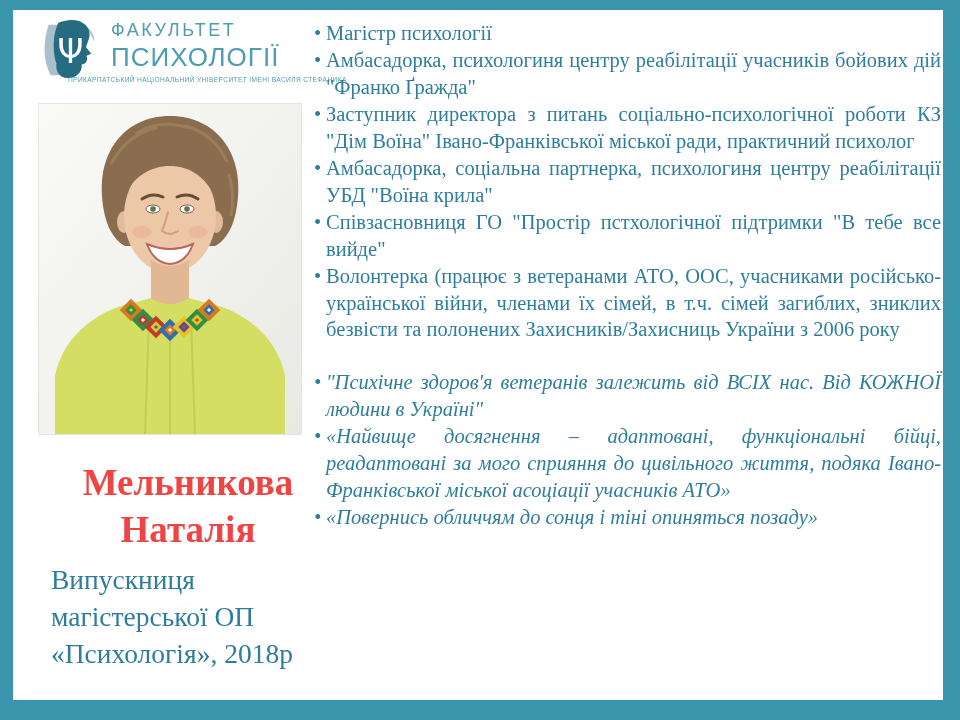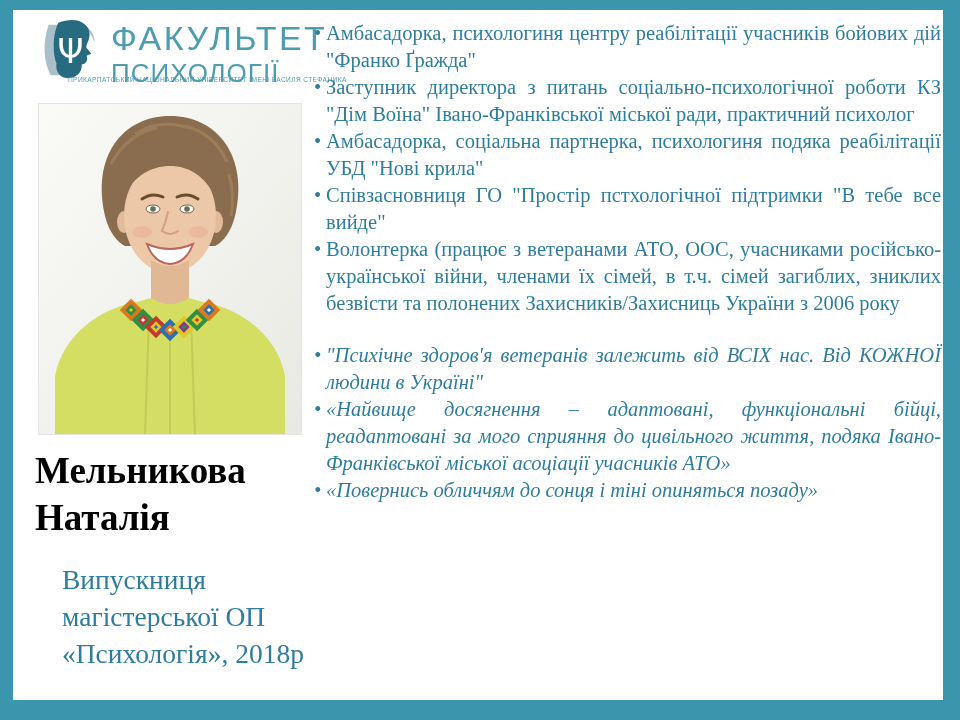--- a/index.html
+++ b/index.html
@@ -10,33 +10,33 @@
   }
   .content-area {
     position:absolute; left:13px; top:10px; right:17px; bottom:20px;
     background:#ffffff;
   }
   
   .logo { position:absolute; left:18px; top:3px; width:240px; height:76px; }
   .logo-mark { position:absolute; left:8px; top:4px; width:62px; height:64px; }
   .logo-titles { position:absolute; left:80px; top:8px; color:#4d9cb0;
     font-family:"Liberation Sans",sans-serif; line-height:1; }
-  .logo-t1 { font-size:34px; letter-spacing:2.5px; }
+  .logo-t1 { font-size:18px; letter-spacing:2.5px; }
   .logo-t2 { font-size:26px; letter-spacing:1px; margin-top:5px; }
   .logo-sub { position:absolute; left:37px; top:63px; color:#4d9cb0;
     font-family:"Liberation Sans",sans-serif; font-size:6.6px;
     letter-spacing:0.38px; white-space:nowrap; }
   
   .photo { position:absolute; left:25px; top:93px; width:262px; height:330px;
     border:1px solid #e4e4e0; }
   .photo svg { display:block; }
   
-  .name { position:absolute; left:22px; top:438px; width:282px; margin:0;
-    font-size:37px; font-weight:bold; line-height:1.26; color:#000000; }
-  .caption { position:absolute; left:49px; top:552px; width:268px; margin:0;
+  .name { position:absolute; left:22px; top:438px; width:282px; margin:12px;
+    font-size:37px; font-weight:bold; line-height:1.26; color:#ef4444;text-align:center; }
+  .caption { position:absolute; left:38px; top:552px; width:268px; margin:0;
     font-size:27.5px; line-height:1.34; color:#2e7d9c; }
   
   .bio { position:absolute; left:300px; top:10px; width:628px; color:#2f7d9c; }
   .bio ul { margin:0; padding:0; list-style:none; font-size:20.5px;
     line-height:1.315; text-align:justify; }
   .bio li { position:relative; padding-left:13px; }
   .bio li::before { content:"\2022"; position:absolute; left:1px; top:0; }
   .bio ul.quotes { margin-top:26px; font-style:italic; }
 </style>
 </head>
@@ -138,23 +138,24 @@
         </g>
       </svg>
     </div>
 
     <h1 class="name">Мельникова Наталія</h1>
     <p class="caption">Випускниця магістерської ОП «Психологія», 2018р</p>
 
     <div class="bio">
       <ul class="achievements">
 
+      <li>Магістр психології</li>
           <li>Амбасадорка, психологиня центру реабілітації учасників бойових дій "Франко Ґражда"</li>
           <li>Заступник директора з питань соціально-психологічної роботи КЗ "Дім Воїна" Івано-Франківської міської ради, практичний психолог</li>
-          <li>Амбасадорка, соціальна партнерка, психологиня подяка реабілітації УБД "Нові крила"</li>
+          <li>Амбасадорка, соціальна партнерка, психологиня центру реабілітації УБД "Воїна крила"</li>
           <li>Співзасновниця ГО "Простір пстхологічної підтримки "В тебе все вийде"</li>
           <li>Волонтерка (працює з ветеранами АТО, ООС, учасниками російсько-української війни, членами їх сімей, в т.ч. сімей загиблих, зниклих безвісти та полонених Захисників/Захисниць України з 2006 року</li>
         </ul>
       <ul class="quotes">
 
       <li>"Психічне здоров'я ветеранів залежить від ВСІХ нас. Від КОЖНОЇ людини в Україні"</li>
           <li>«Найвище досягнення – адаптовані, функціональні бійці, реадаптовані за мого сприяння до цивільного життя, подяка Івано-Франківської міської асоціації учасників АТО»</li>
           <li>«Повернись обличчям до сонця і тіні опиняться позаду»</li>
         </ul>
     </div>

